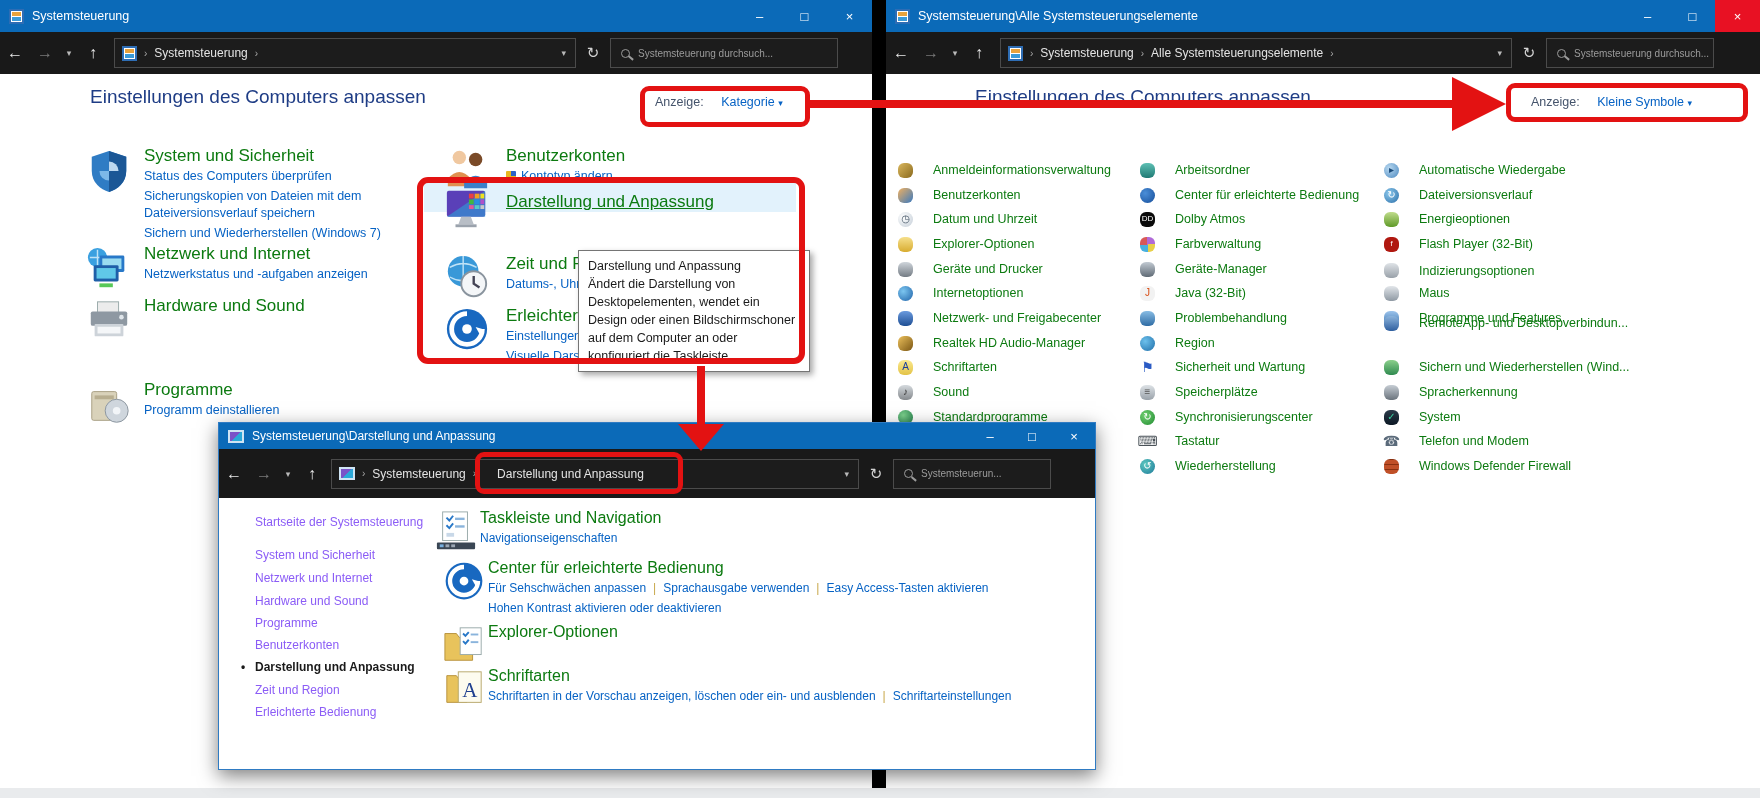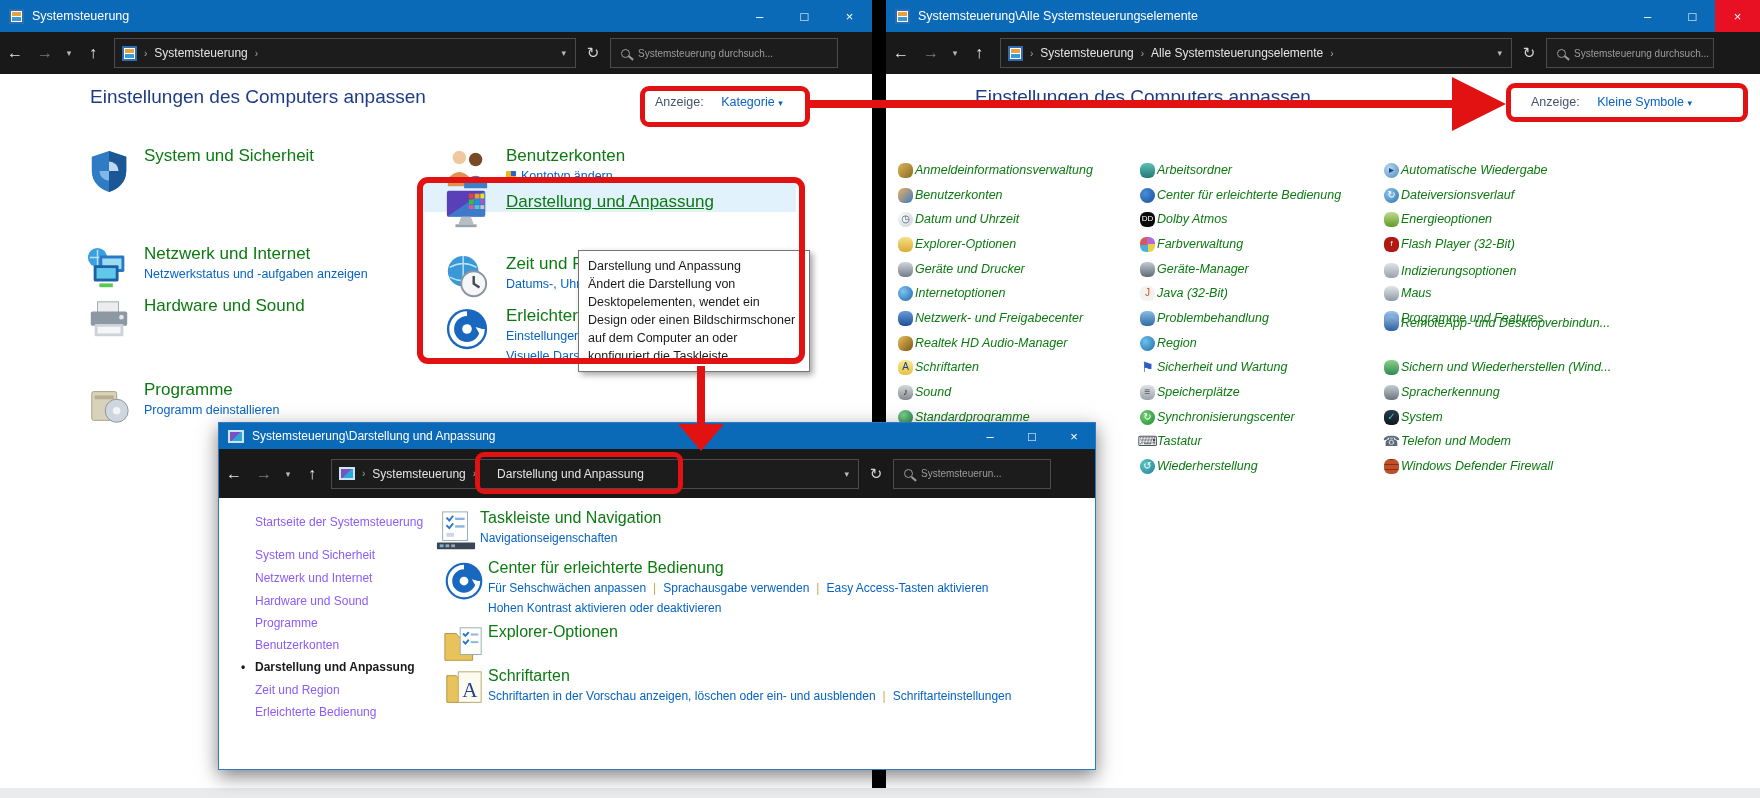--- a/index.html
+++ b/index.html
@@ -41,21 +41,21 @@
   .hoverband { position:absolute; background:#e2f2fc; }
   .tooltip { position:absolute; background:#fff; border:1px solid #757575; box-shadow:3px 3px 6px rgba(0,0,0,.35); font-size:12.5px; color:#1a1a1a; line-height:18px; padding:6px 9px; z-index:30; }
   .redbox { position:absolute; border:5px solid #e31212; border-radius:9px; z-index:40; }
   .redbox.thick { border-width:6px; border-radius:11px; }
   .ann { position:absolute; z-index:45; }
   .hline { background:#e31212; height:8px; }
   .vline { background:#e31212; width:8px; }
   .headR { width:0; height:0; border-top:27px solid transparent; border-bottom:27px solid transparent; border-left:54px solid #e31212; }
   .headD { width:0; height:0; border-left:23px solid transparent; border-right:23px solid transparent; border-top:27px solid #e31212; }
   .cpl-item { position:absolute; display:flex; align-items:center; height:18px; white-space:nowrap; }
-  .cpl-item .lbl { font-size:12.5px; color:#0c7a10; margin-left:2px;font-style:italic; }
+  .cpl-item .lbl { font-size:12.5px; color:#0c7a10; margin-left:20px; }
   .sico { width:15px; height:15px; flex:0 0 auto; display:flex; align-items:center; justify-content:center; font-size:10px; border-radius:6px; line-height:1; }
   .side-item { position:absolute; font-size:12px; color:#8b5cf6; white-space:nowrap; }
   .side-item.active { color:#1a1a1a; font-weight:bold; }
   .side-item.active:before { content:"\2022"; position:absolute; left:-14px; color:#1a1a1a; }
   .bw-sec { position:absolute; }
   .bw-sec .st { font-size:16px; color:#0c7a10; text-decoration:none; display:inline-block; }
   .bw-links { font-size:12px; margin-top:3px; line-height:17px; white-space:nowrap; }
   .bw-links a { color:#0662c4; text-decoration:none; }
   .bw-links .sep { color:#c9a84c; margin:0 7px; }
   .divider { position:absolute; background:#000; }
@@ -100,21 +100,25 @@
   </div>
   <div class="hoverband" style="left:424px;top:183px;width:372px;height:29px;"></div>
   <div id="catsL">
       <div class="cat" style="left: 86px; top: 146px; width: 320px;">
         <span class="bigico" style="left: 0px; top: 2px;"><svg width="46" height="46" viewBox="0 0 48 48">
             <path d="M24 3 L42 9 V24 C42 36 33 43 24 46 C15 43 6 36 6 24 V9 Z" fill="#2f7cc4"></path>
             <path d="M24 3 L42 9 V24 C42 36 33 43 24 46 Z" fill="#1b5796"></path>
             <path d="M24 14 a10 10 0 0 1 10 10 L24 24 Z" fill="#bcd8f0"></path>
             <path d="M14 24 a10 10 0 0 0 10 10 V24 Z" fill="#7db8e8"></path>
           </svg></span>
-        <div style="margin-left: 58px;"><a class="cat-title" href="#">System und Sicherheit</a></div>
+        <div style="margin-left: 58px;"><a class="cat-title" href="#">System und Sicherheit</a><div class="cat-links" style="width: 258px;">
+            <a href="#">Status des Computers überprüfen</a>
+            <a href="#">Sicherungskopien von Dateien mit dem Dateiversionsverlauf speichern</a>
+            <a href="#">Sichern und Wiederherstellen (Windows 7)</a>
+          </div></div>
       </div>
       <div class="cat" style="left: 86px; top: 244px; width: 342px;">
         <span class="bigico" style="left: 0px; top: 2px;"><svg width="46" height="46" viewBox="0 0 48 48">
             <circle cx="12" cy="12" r="10" fill="#3aa0e0"></circle>
             <path d="M4 12 h16 M12 4 v16" stroke="#bfe2f6" stroke-width="1.5"></path>
             <rect x="14" y="10" width="26" height="17" rx="1.5" fill="#2878c8"></rect>
             <rect x="17" y="13" width="20" height="11" fill="#9adcf0"></rect>
             <rect x="8" y="20" width="26" height="17" rx="1.5" fill="#1f5fa8"></rect>
             <rect x="11" y="23" width="20" height="11" fill="#60c8e8"></rect>
             <rect x="14" y="39" width="14" height="4" fill="#58c858"></rect>

